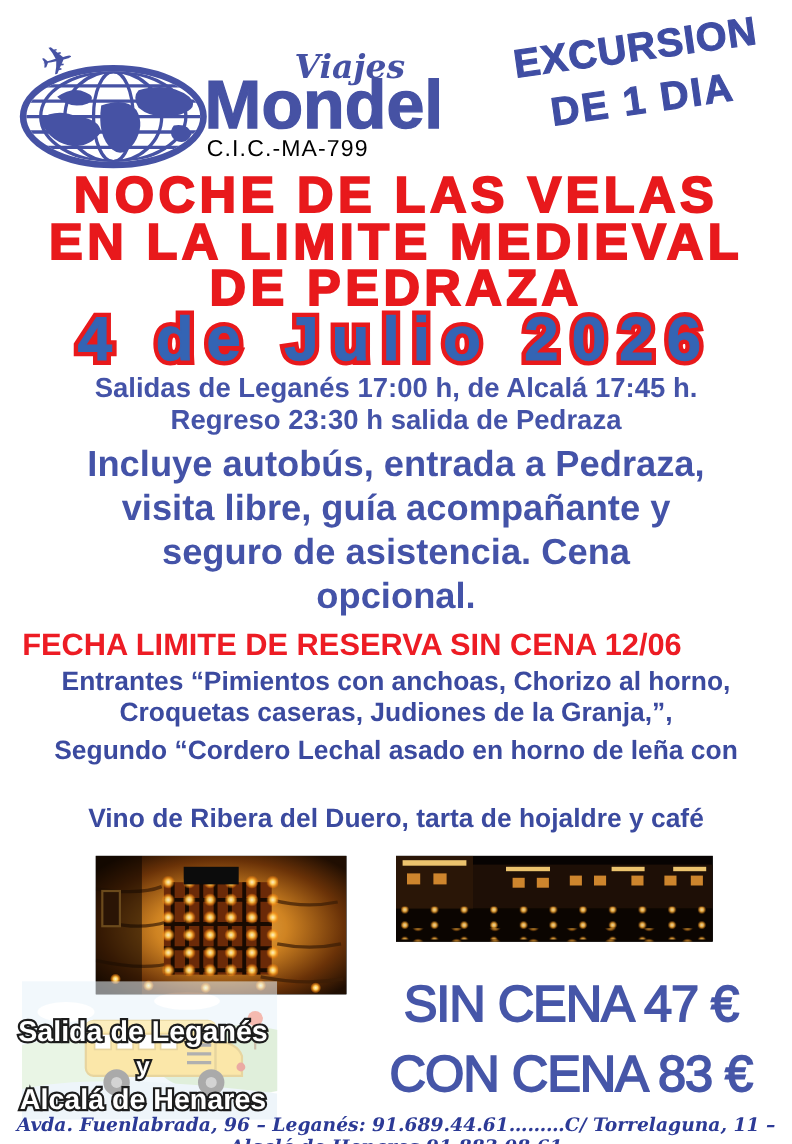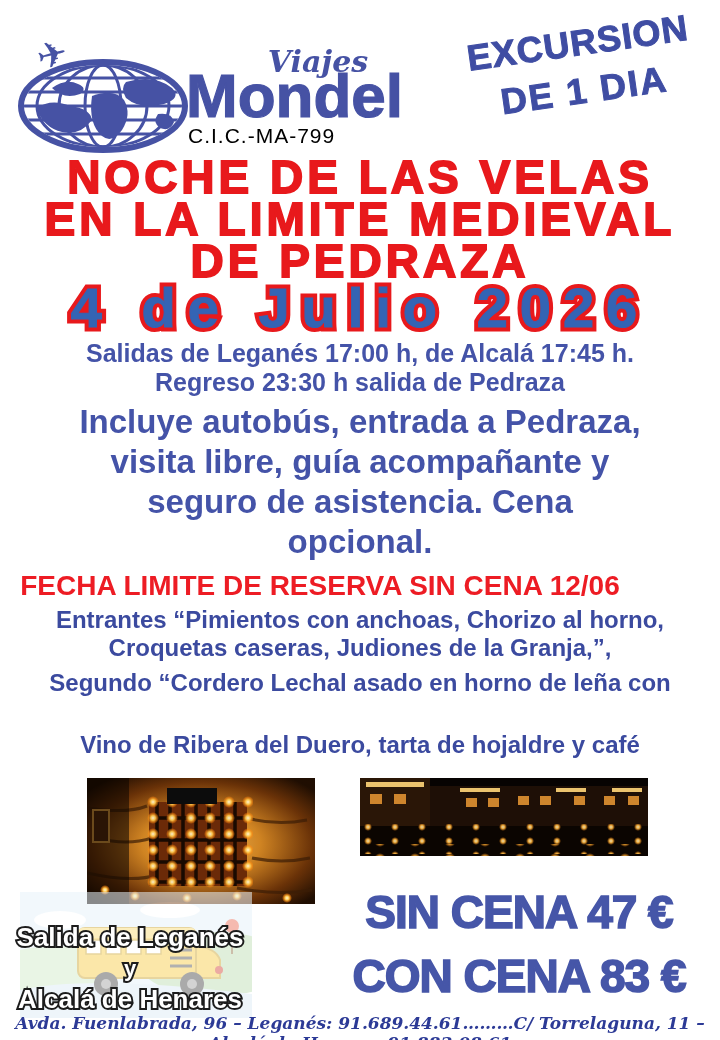--- a/index.html
+++ b/index.html
@@ -76,21 +76,21 @@
   .departure{left:2px;top:902px;width:256px;text-align:center;font-weight:700;margin-top:20px;}
   .departure .line{position:relative;line-height:31px;}
   .departure .l-big{font-size:26px;}
   .departure .l-small{font-size:22px;}
   .departure .stroke{position:absolute;left:0;right:0;top:0;
     -webkit-text-stroke:4px #1c1c1c;color:#1c1c1c;}
   .departure .fill{position:relative;color:#ffffff;}
 
   
   .prices{left:328px;top:880px;width:382px;text-align:center;
-    color:#4656a8;font-weight:700;font-size:46px;line-height:64px;
+    color:#4656a8;font-weight:400;font-size:46px;line-height:64px;
     -webkit-text-stroke:1.6px #4656a8;letter-spacing:-1px;}
 
   
   .footer{left:0;top:1013px;width:720px;text-align:center;
     font-family:"DejaVu Serif",serif;font-style:italic;font-weight:700;
     font-size:17px;color:#2c3a96;}
 </style>
 </head>
 <body>
 

